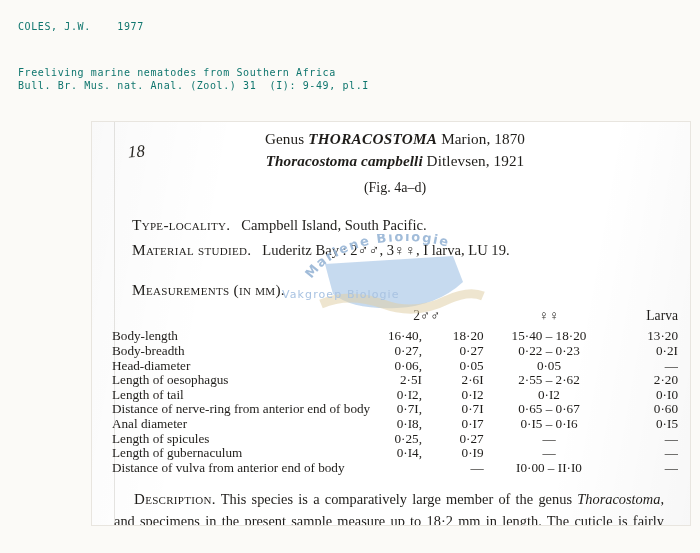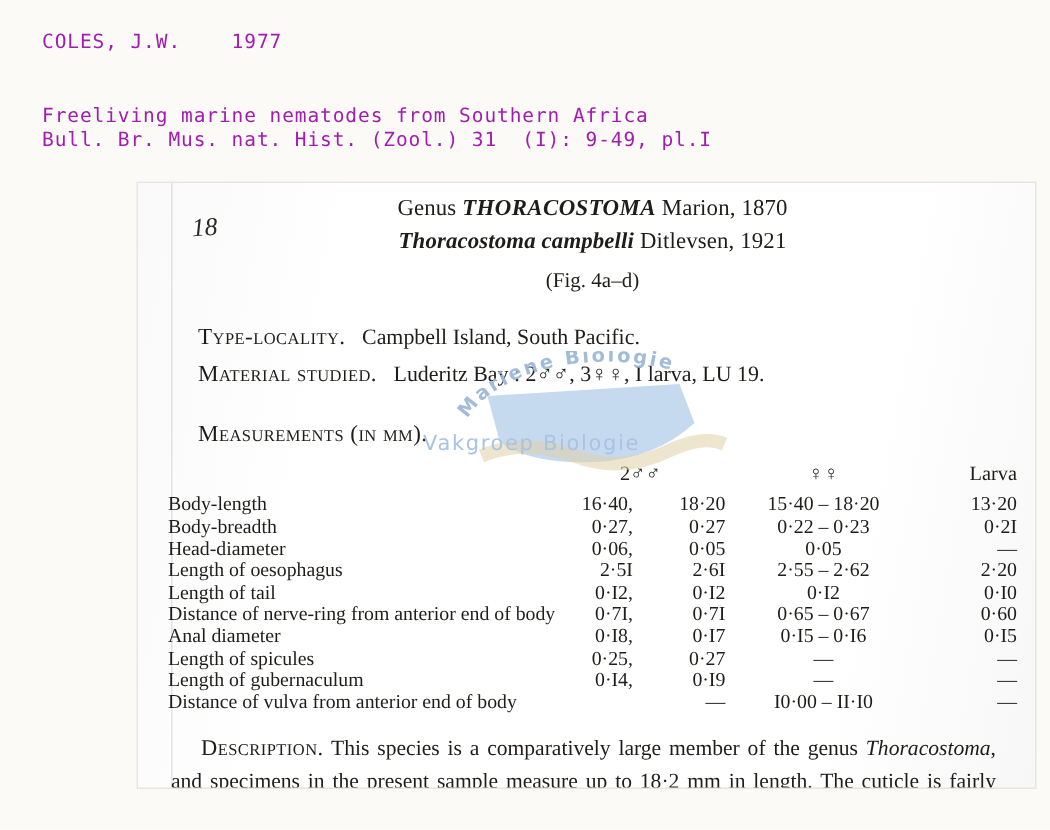--- a/index.html
+++ b/index.html
@@ -10,26 +10,26 @@
     background: #fbfaf7;
     font-family: "Liberation Serif", serif;
     color: #1f1d1a;
     overflow: hidden;
     position: relative;
   }
 
   
   .stamp {
     position: absolute;
-    left: 28px;
+    left: 18px;
     top: 22px;
     font-family: "DejaVu Sans Mono", monospace;
-    font-size: 13px;
+    font-size: 10px;
     letter-spacing: 0.6px;
-    color: #a21caf;
+    color: #0f766e;
     line-height: 1.0;
   }
   .stamp-line1 { margin-bottom: 16px; white-space: pre; }
   .stamp-line2 { margin-bottom: 3px; white-space: pre; margin-top: 36px; }
   .stamp-line3 { white-space: pre; }
   .stamp .u { }
 
   
   .page {
     position: absolute;
@@ -179,35 +179,35 @@
     letter-spacing: 0.1px;
     white-space: nowrap;
     z-index: 5;
     pointer-events: none;
   }
   .wm-sub {
     position: absolute;
     left: 190px;
     top: 166px;
     font-family: "DejaVu Sans", sans-serif;
-    font-size: 14px;
+    font-size: 11px;
     color: #a9c3e2;
     letter-spacing: 1.1px;
     white-space: nowrap;
     z-index: 5;
     pointer-events: none;
   }
 </style>
 </head>
 <body>
 
 <div class="stamp">
   <div class="stamp-line1">COLES, J.W.    1977</div>
   <div class="stamp-line2">Freeliving marine nematodes from Southern Africa</div>
-  <div class="stamp-line3"><span>Bull. Br. Mus. nat. Hist. (Zool.) </span><span class="u">31</span><span>  (I): 9-49, pl.I</span></div>
+  <div class="stamp-line3"><span>Bull. Br. Mus. nat. Anal. (Zool.) </span><span class="u">31</span><span>  (I): 9-49, pl.I</span></div>
 </div>
 
 <div class="page">
   <div class="gutter"></div>
 
   <div class="folio">18</div>
 
   <div class="inner">
 
     <div class="head-block">

